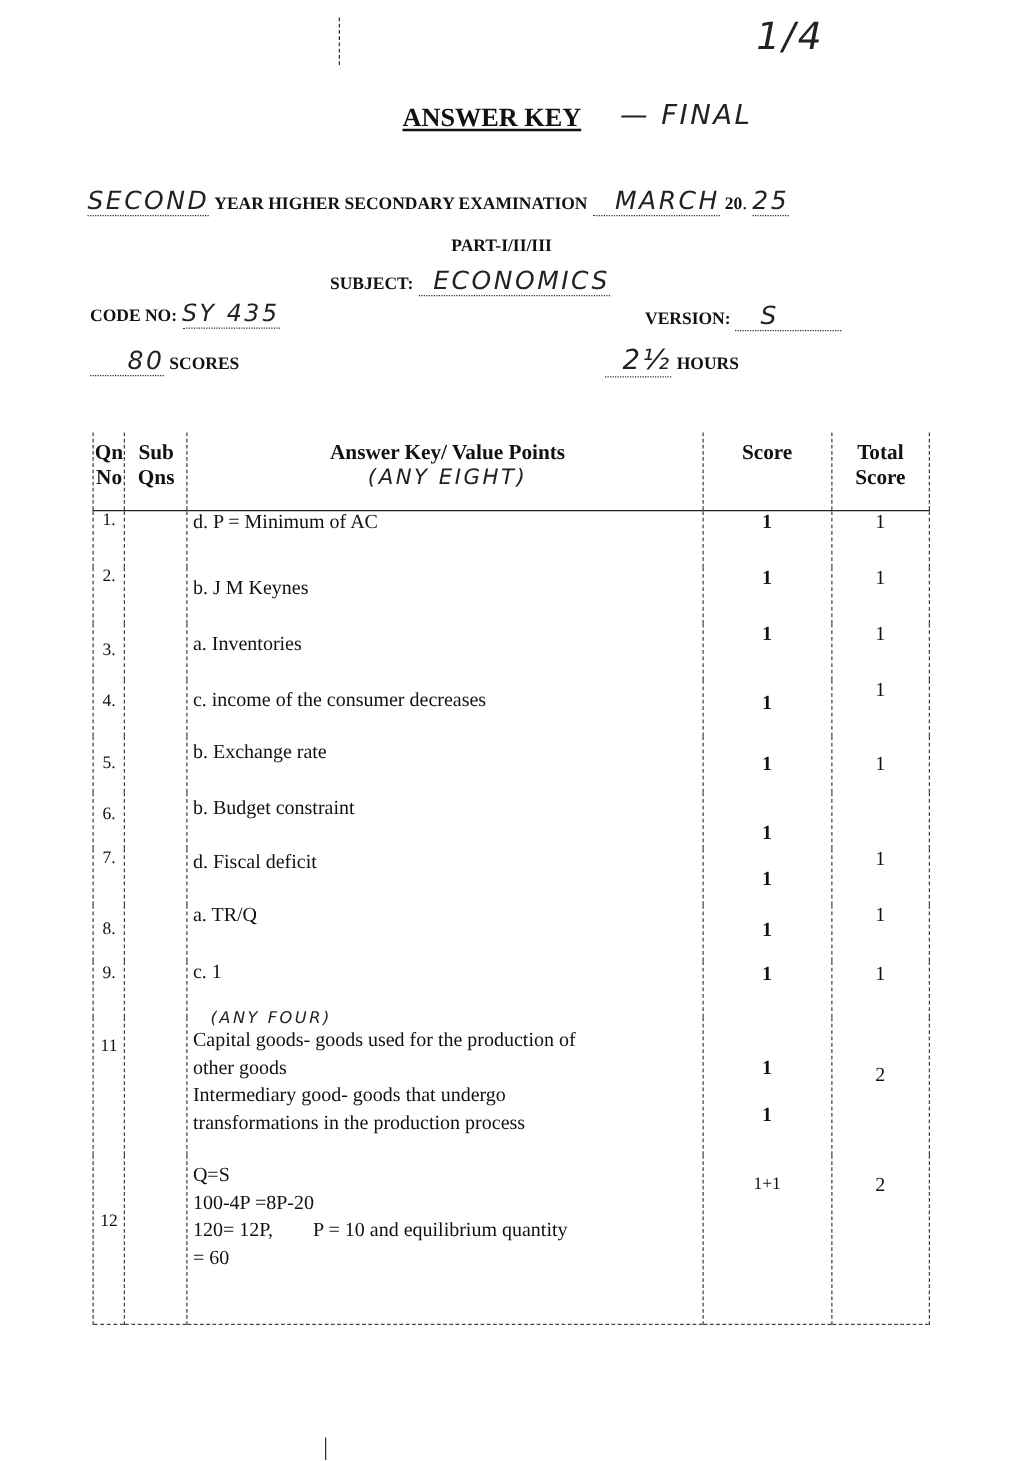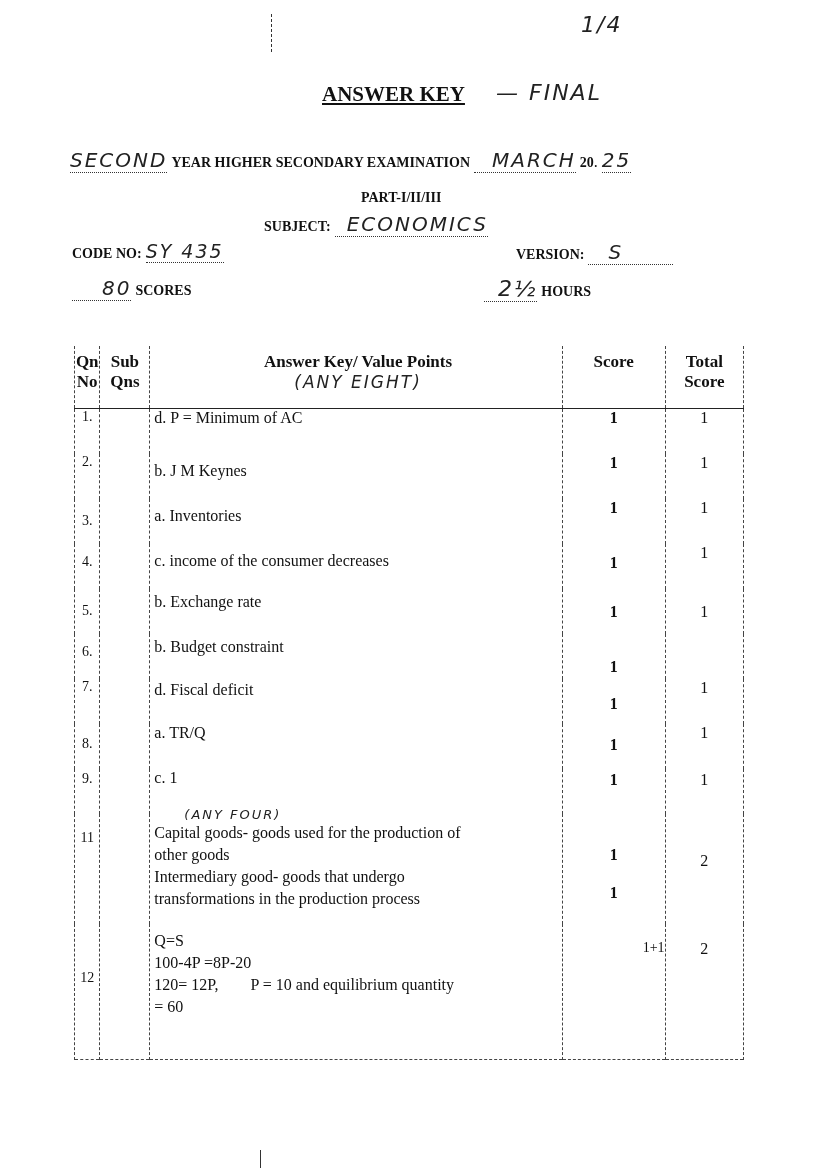--- a/index.html
+++ b/index.html
@@ -15,21 +15,21 @@
   table.key th{font-weight:bold;font-size:17px;border-bottom:1px solid #222;height:56px;padding-top:6px;}
   .c-qn{width:24px;text-align:center;font-size:14px;}
   .c-sub{width:48px;}
   .c-ans{width:400px;padding-left:4px !important;}
   .c-sc{width:100px;text-align:center;font-weight:bold;}
   .c-tot{width:76px;text-align:center;}
 </style>
 </head>
 <body>
 
-<div class="abs hand" style="left:581px;top:12px;font-size:22px;text-align:right;">1/4</div>
+<div class="abs hand" style="left:605px;top:12px;font-size:30px;text-align:right;">1/4</div>
 <div class="abs title">ANSWER KEY</div>
 <div class="abs hand" style="left:496px;top:80px;font-size:22px;">— FINAL</div>
 
 <div class="abs" style="left:70px;top:148px;white-space:nowrap;">
   <span class="hand dots" style="font-size:20px;">SECOND</span>
   <span class="hdr">YEAR HIGHER SECONDARY EXAMINATION</span>
   <span class="hand dots" style="font-size:20px;padding-left:18px;">MARCH</span>
   <span class="hdr">20</span>.
   <span class="hand dots" style="font-size:20px;text-align:center;">25</span>
 </div>
@@ -136,21 +136,21 @@
         <td class="c-sub"></td>
         <td class="c-ans">c. 1</td>
         <td class="c-sc" style="padding-top:2px">1</td>
         <td class="c-tot" style="padding-top:2px">1</td>
       </tr>
 
     <tr style="height:110px">
       <td class="c-qn" style="padding-top:16px">11</td>
       <td class="c-sub"></td>
       <td class="c-ans" style="position:relative;line-height:22px;padding-top:8px !important;">
-        <span class="hand" style="position:absolute;left:34px;top:-10px;font-size:13px;">(ANY FOUR)</span>
+        <span class="hand" style="position:absolute;left:18px;top:-10px;font-size:13px;">(ANY FOUR)</span>
         <div>Capital goods- goods used for the production of</div>
         <div>other goods</div>
         <div>Intermediary good- goods that undergo</div>
         <div>transformations in the production process</div>
       </td>
       <td class="c-sc" style="padding-top:22px;line-height:38px;">
         <div>1</div>
         <div>1</div>
       </td>
       <td class="c-tot" style="padding-top:38px">2</td>
@@ -158,20 +158,20 @@
 
     <tr style="height:136px;border-bottom:1px dashed #444;">
       <td class="c-qn" style="padding-top:46px">12</td>
       <td class="c-sub"></td>
       <td class="c-ans" style="line-height:22px;padding-top:6px !important;">
         <div>Q=S</div>
         <div>100-4P =8P-20</div>
         <div style="white-space:pre">120= 12P,        P = 10 and equilibrium quantity</div>
         <div>= 60</div>
       </td>
-      <td class="c-sc" style="padding-top:16px;font-weight:normal;font-size:14px;text-align:right;">1+1</td>
+      <td class="c-sc" style="padding-top:16px;font-weight:normal;font-size:14px;">1+1</td>
       <td class="c-tot" style="padding-top:16px">2</td>
     </tr>
   </tbody>
 </table>
 
 <div class="abs" style="left:271px;top:14px;width:1px;height:38px;border-left:1px dashed #333;"></div>
 <div class="abs" style="left:260px;top:1150px;width:1px;height:18px;background:#333;"></div>
 
 </body></html>

